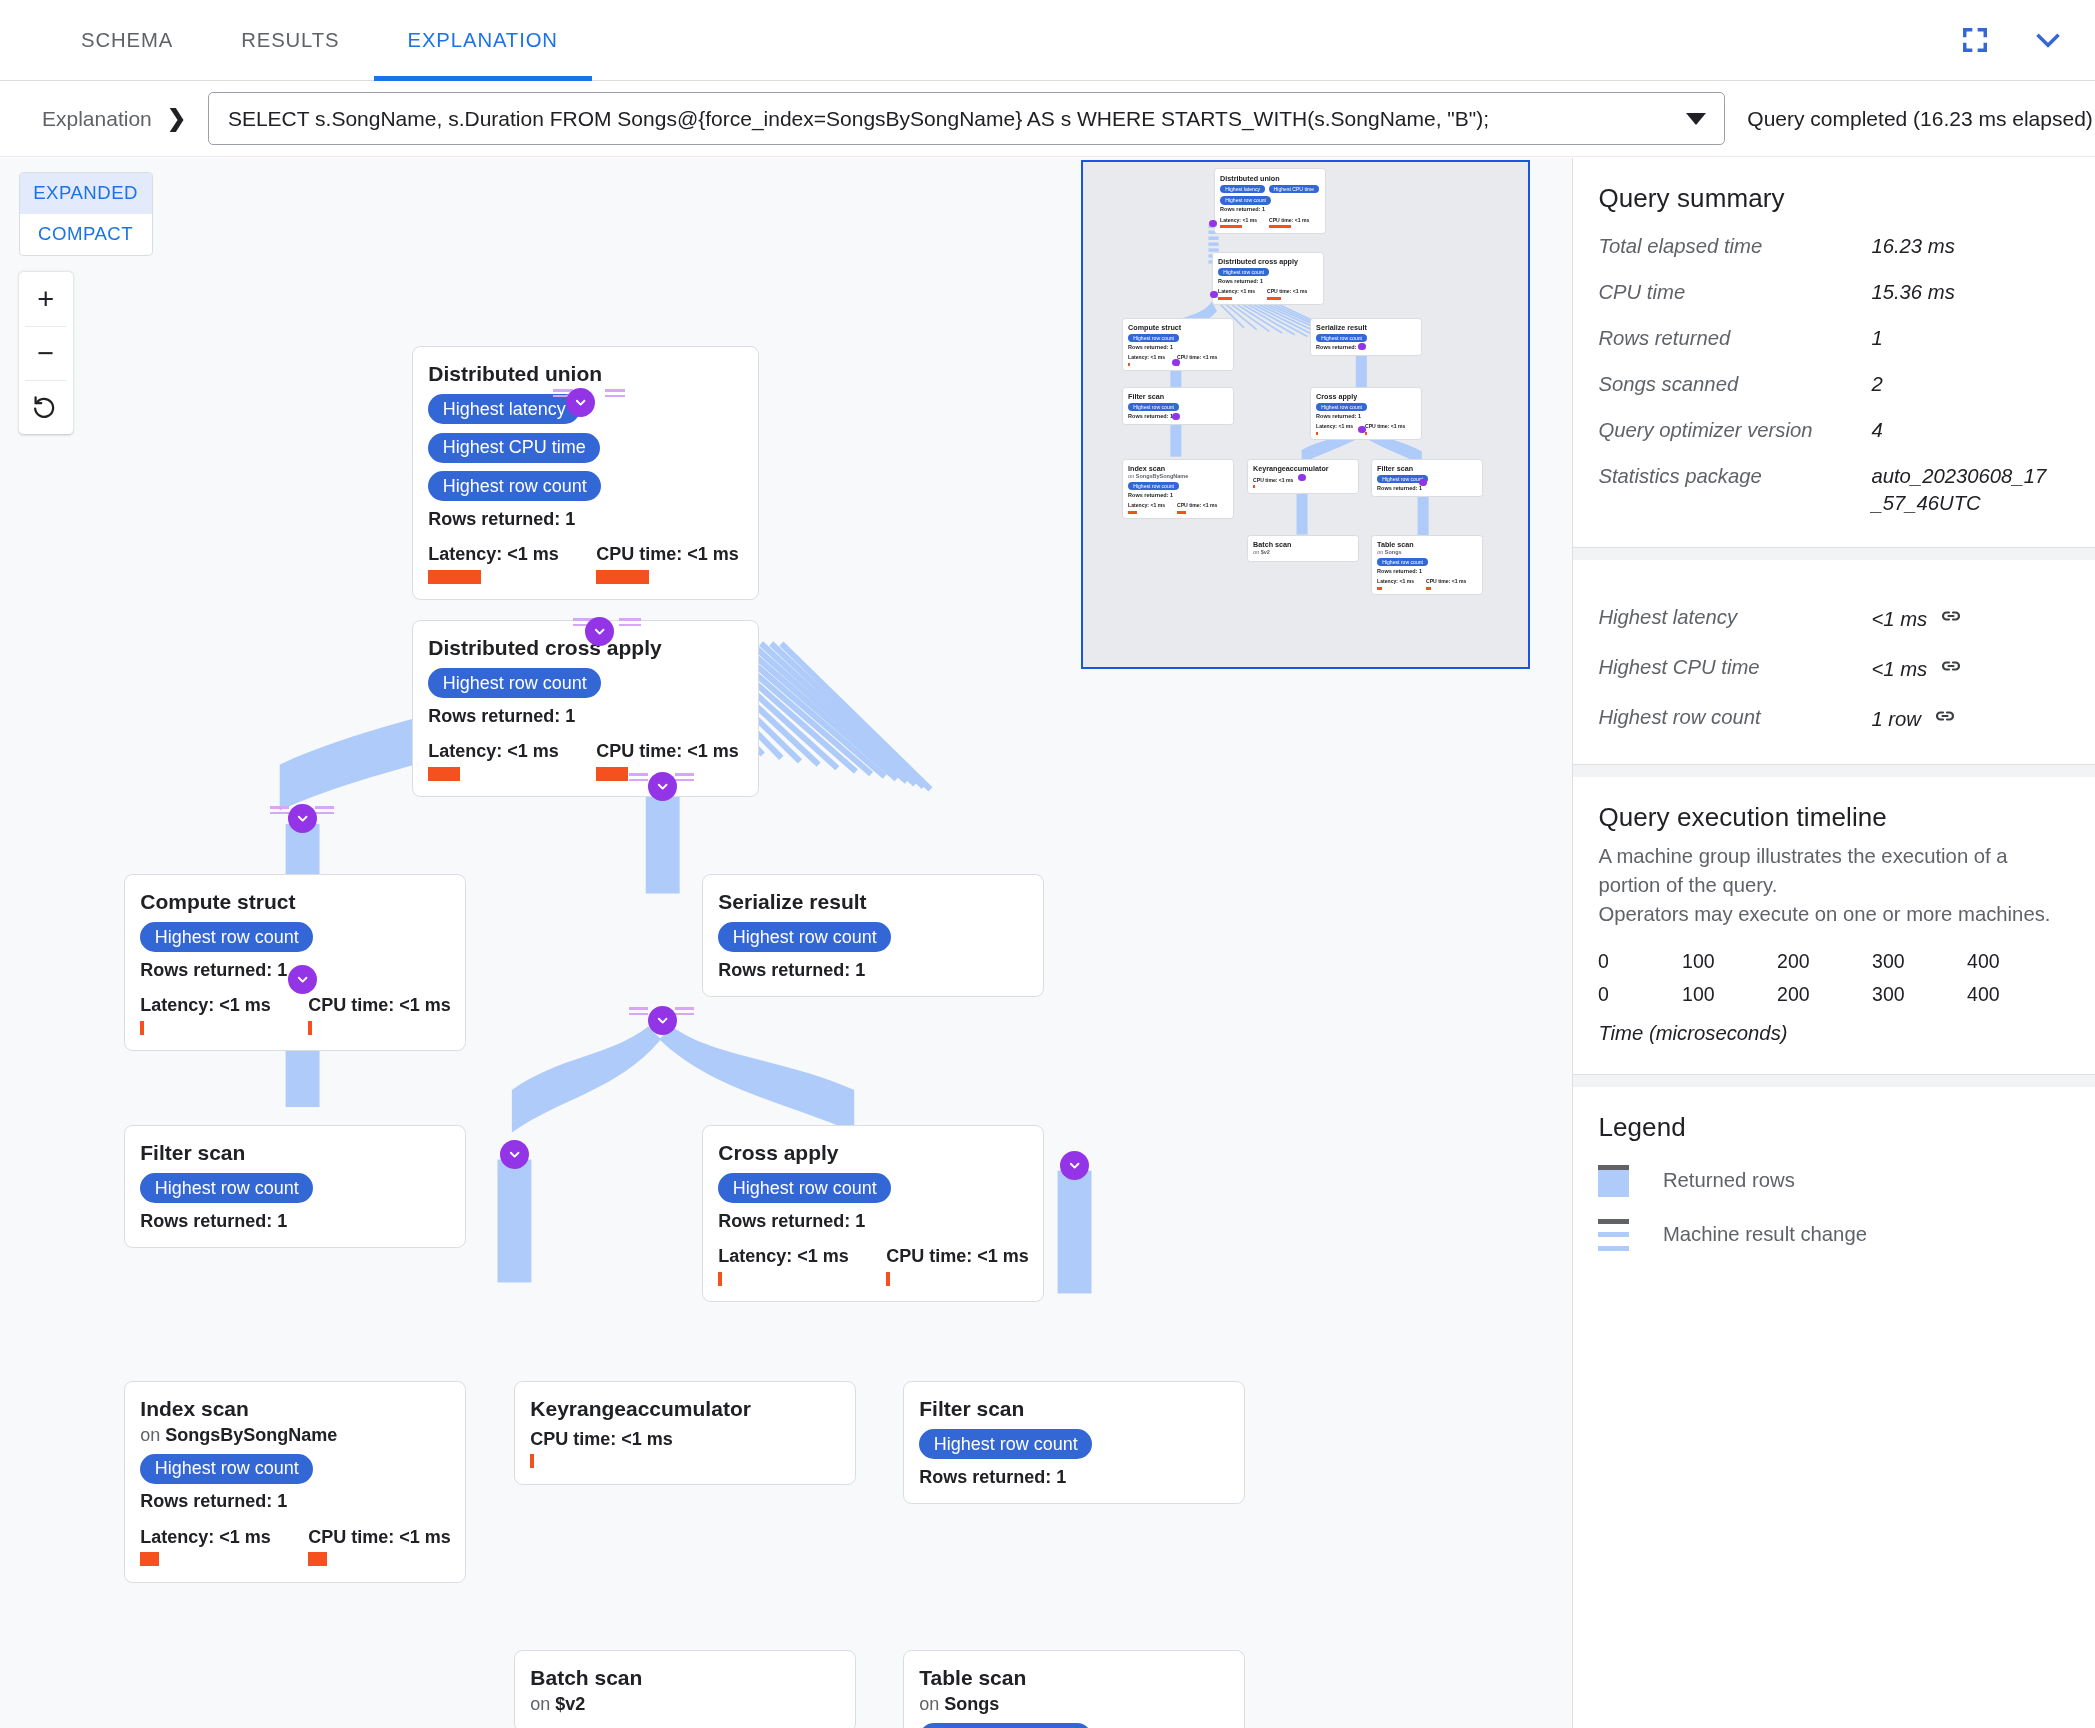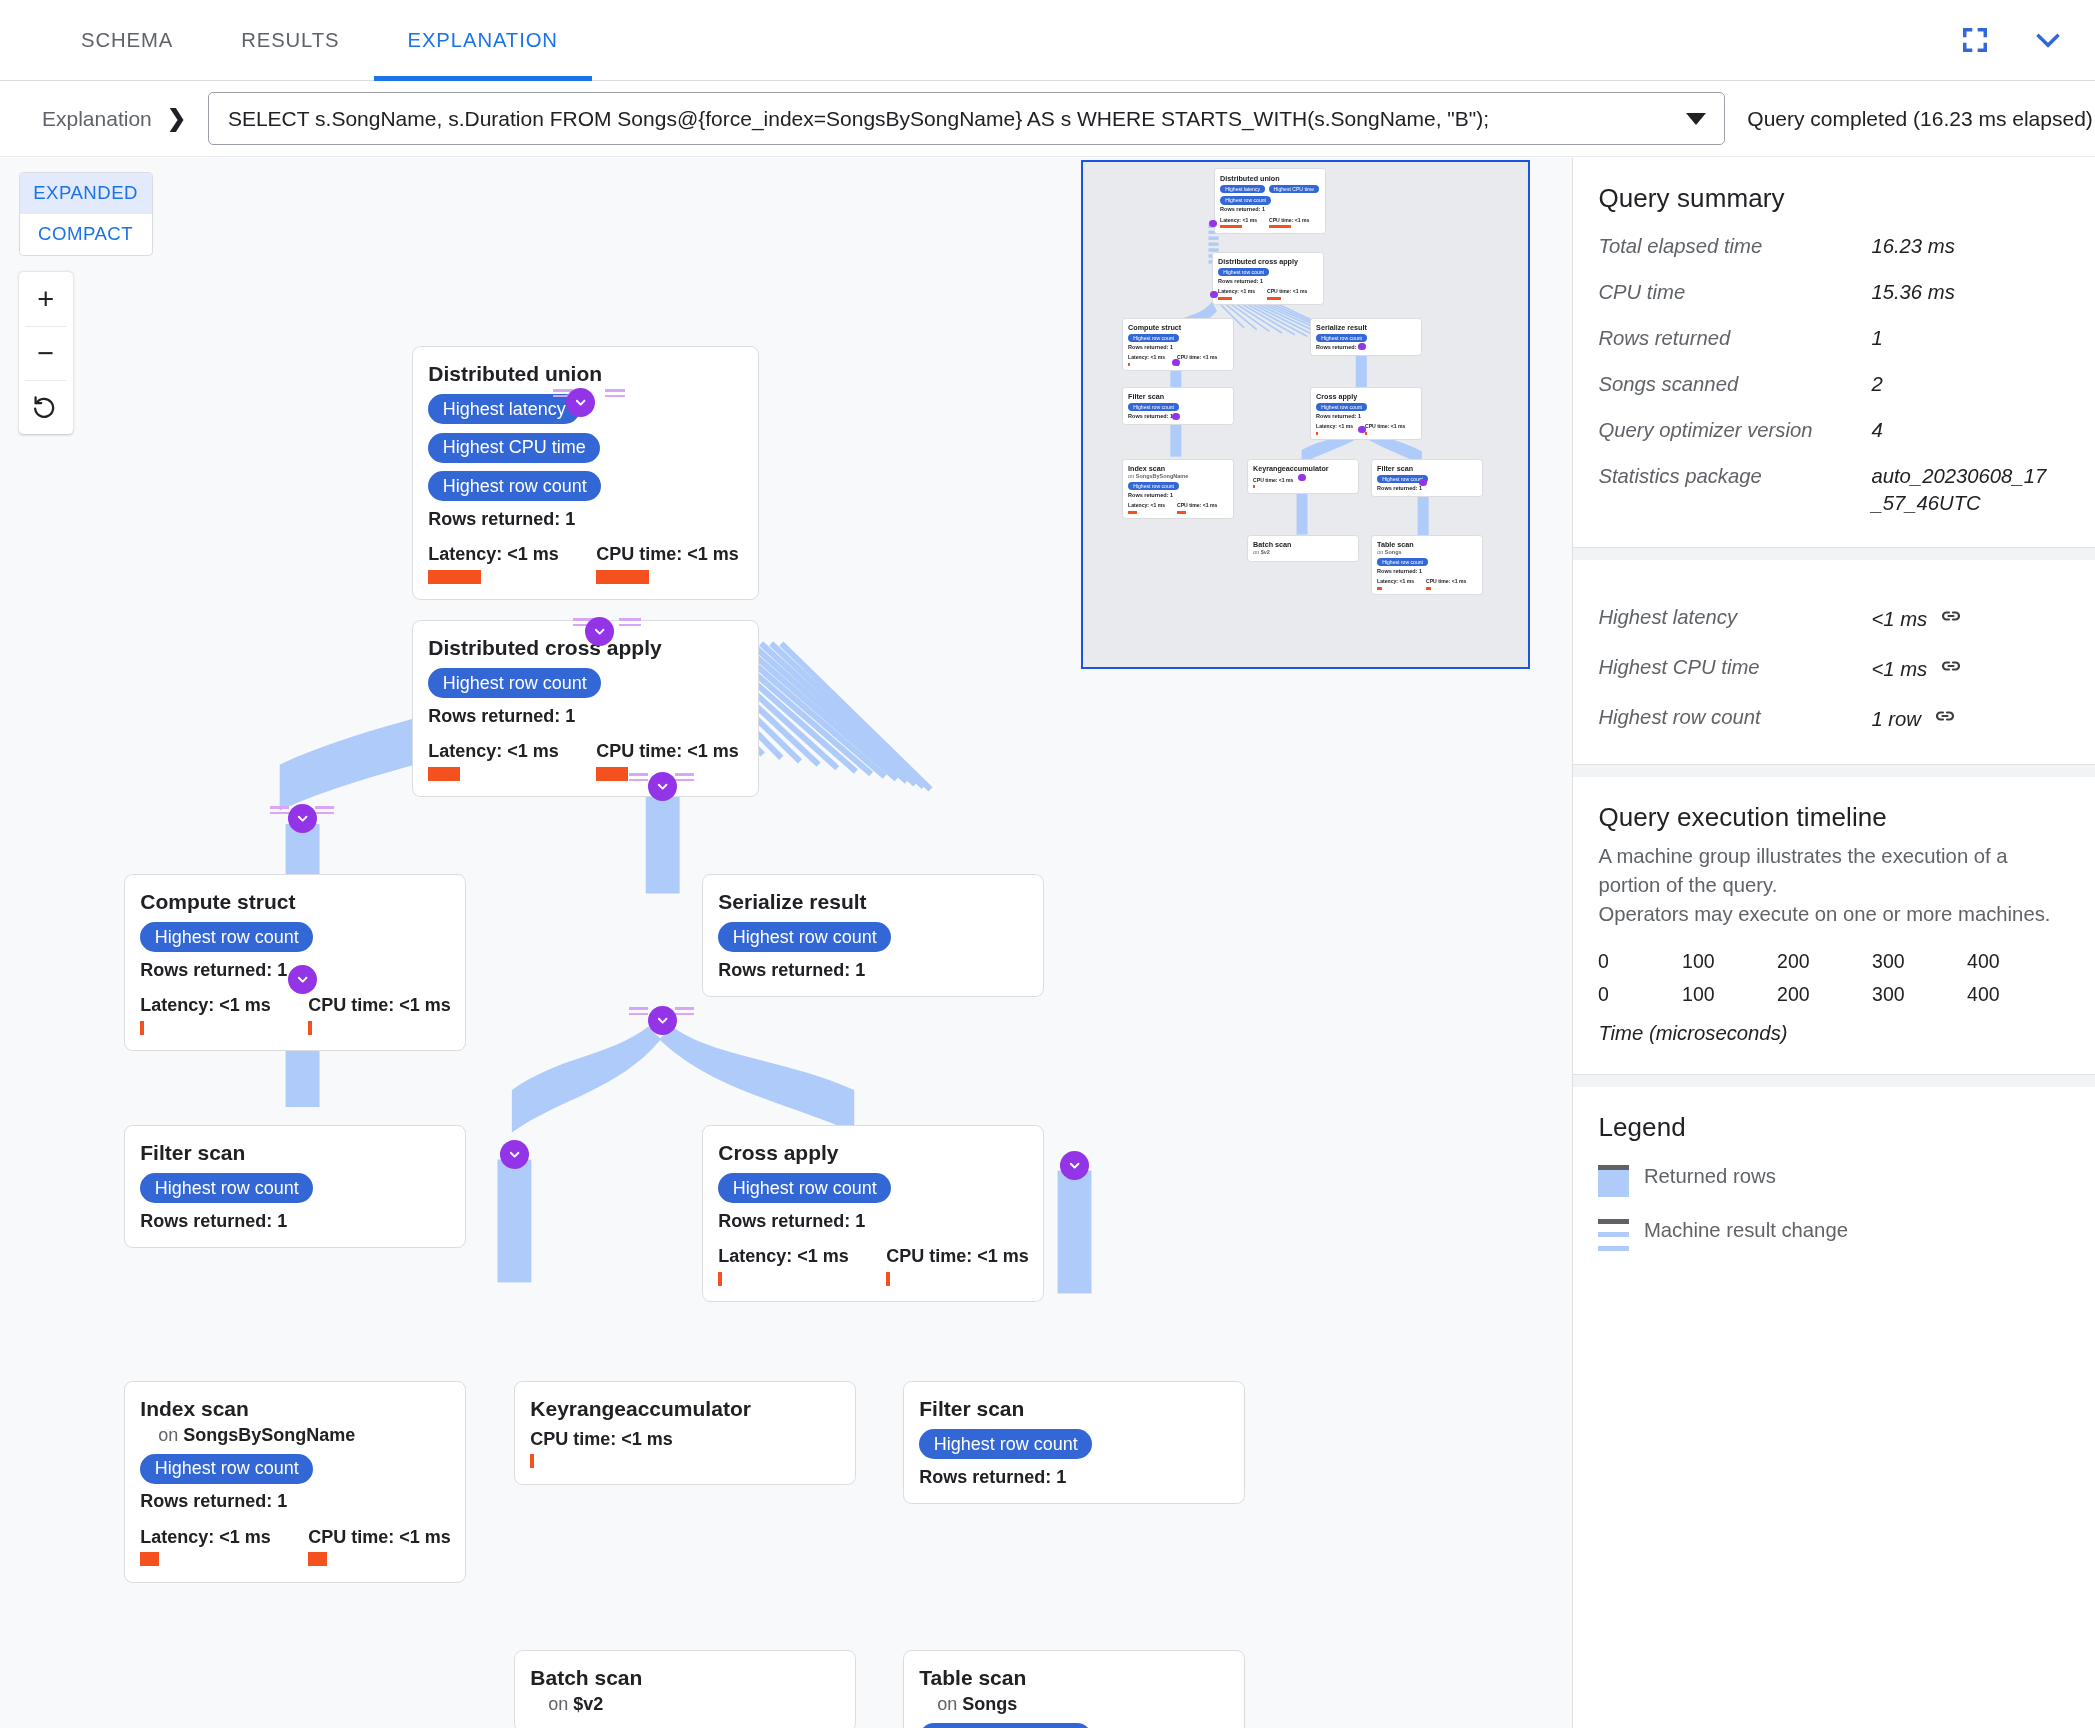--- a/index.html
+++ b/index.html
@@ -102,21 +102,21 @@
   .zoom-btn + .zoom-btn::before {
     content: ""; position: absolute; top: 0; left: 6.8px; right: 6.8px; height: 0.8px; background: #e8eaed;
   }
 
   
   .node {
     position: absolute; background: #fff; border: 0.8px solid #dadce0;
     border-radius: 8.5px; padding: 13.6px 15.3px 15.3px 15.3px; z-index: 5;
   }
   .node-title { font-size: 21px; font-weight: bold; color: #202124; line-height: 1.25; }
-  .node-sub { font-size: 18px; color: #5f6368; margin-top: 3.4px; margin-left: 18px; }
+  .node-sub { font-size: 18px; color: #5f6368; margin-top: 3.4px; }
   .node-sub b { color: #202124; font-weight: bold; }
   .chips { display: flex; flex-wrap: wrap; gap: 8.5px; margin-top: 7.6px; }
   .chip {
     background: #3367d6; color: #fff; border-radius: 18.6px;
     padding: 4.2px 14.4px 5.1px 14.4px; font-size: 18px; line-height: 1.15; white-space: nowrap;
   }
   .rows { font-size: 18px; font-weight: bold; color: #202124; margin-top: 7.6px; }
   .metrics { display: flex; margin-top: 14.4px; }
   .metric { min-width: 168px; }
   .metric-label { font-size: 18px; font-weight: bold; color: #202124; }
@@ -172,21 +172,21 @@
     background: #fff;
   }
   .gridline { position: absolute; top: 0; bottom: 0; width: 0.8px; background: #dadce0; }
   .bar {
     position: absolute; height: 44px; background: #aecbfa; display: flex; align-items: center;
   }
   .bar span { font-size: 19.5px; color: #202124; white-space: nowrap; padding-left: 3.4px; }
   .axis-title { text-align: left; font-size: 20.3px; font-style: italic; color: #202124; margin-top: 13.6px; }
 
   
-  .legend-row { display: flex; align-items: flex-start; gap: 15px; margin-top: 22px; }
+  .legend-row { display: flex; align-items: center; gap: 34px; margin-top: 22px; }
   .legend-label { font-size: 20.3px; color: #5f6368; }
   .sw-rows { width: 30.5px; height: 32px; background: #aecbfa; border-top: 5.1px solid #5f6368; }
   .sw-change { width: 30.5px; height: 32px; display: flex; flex-direction: column; justify-content: space-between; }
   .sw-change i { display: block; height: 5.1px; background: #aecbfa; }
   .sw-change i:first-child { background: #5f6368; }
 </style>
 </head>
 <body>
 
 <div class="drag-handle"></div>

